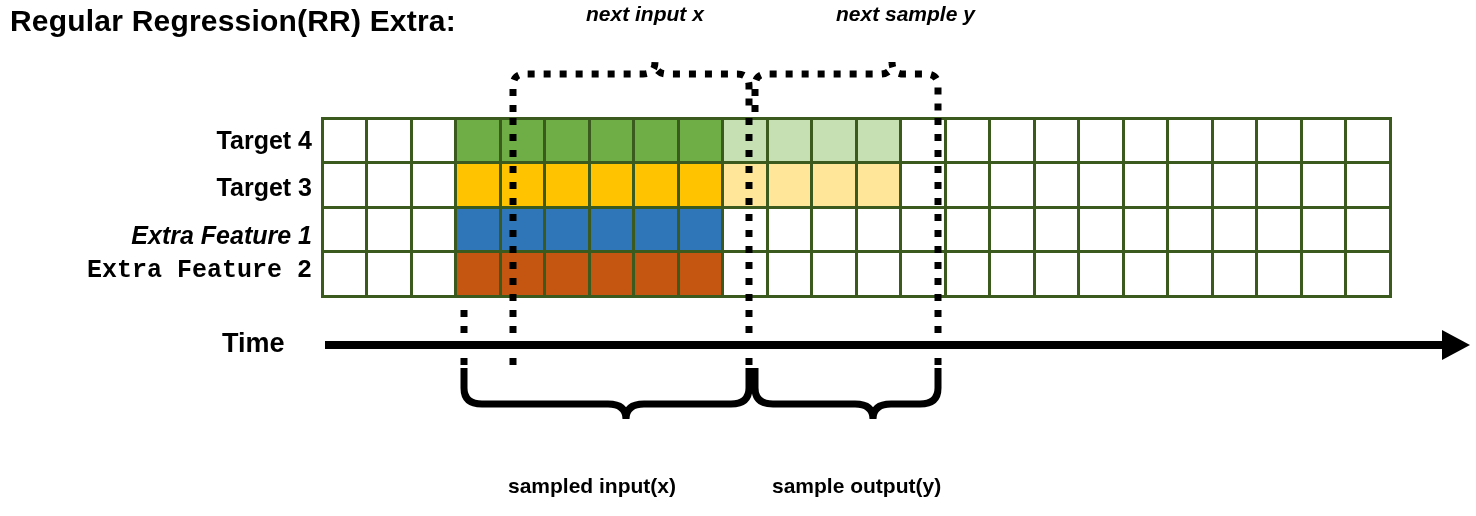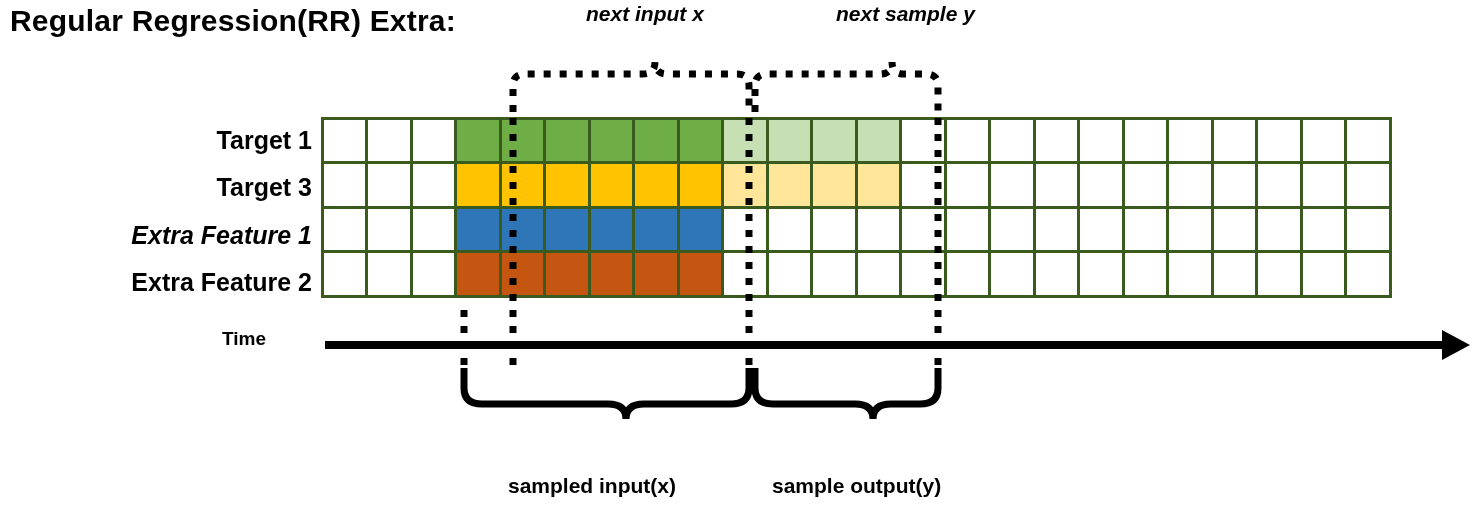--- a/index.html
+++ b/index.html
@@ -15,37 +15,37 @@
 
   #svg-layer{left:0;top:0;width:1476px;height:516px;pointer-events:none;}
 
   
   #grid{left:322px;top:118px;}
   .grid-row{display:flex;}
   .cell{width:41.5px;height:41.5px;border:3px solid #3A5A1E;margin:-1.5px;background:#ffffff;box-sizing:content-box;}
 
   
   .row-label{font-size:25px;font-weight:700;text-align:right;width:290px;left:22px;white-space:nowrap;}
-  #lbl0{top:126px;} #lbl1{top:173px;} #lbl2{top:221px;font-style:italic;} #lbl3{top:268px;}
+  #lbl0{top:126px;} #lbl1{top:173px;} #lbl2{top:221px;font-style:italic;} #lbl3{top:256px;font-family:Liberation Mono, monospace;}
 
-  #time-label{left:222px;top:328px;font-size:19px;font-weight:700;}
+  #time-label{left:222px;top:328px;font-size:27px;font-weight:700;}
 
   .cap{font-size:21px;font-weight:600;line-height:25px;white-space:pre;}
   #cap-x{left:508px;top:423px;}
   #cap-y{left:772px;top:423px;}
 </style>
 </head>
 <body>
 
 <div class="abs" id="title">Regular Regression(RR) Extra:</div>
 
 <div class="abs top-note" id="note-x">next input x</div>
 <div class="abs top-note" id="note-y">next sample y</div>
 
-<div class="abs row-label" id="lbl0">Target 1</div>
+<div class="abs row-label" id="lbl0">Target 4</div>
 <div class="abs row-label" id="lbl1">Target 3</div>
 <div class="abs row-label" id="lbl2">Extra Feature 1</div>
 <div class="abs row-label" id="lbl3">Extra Feature 2</div>
 
 <div class="abs" id="grid">
     <div class="grid-row">
       <div class="cell"></div>
       <div class="cell"></div>
       <div class="cell"></div>
       <div class="cell" style="background: rgb(111, 173, 70);"></div>

